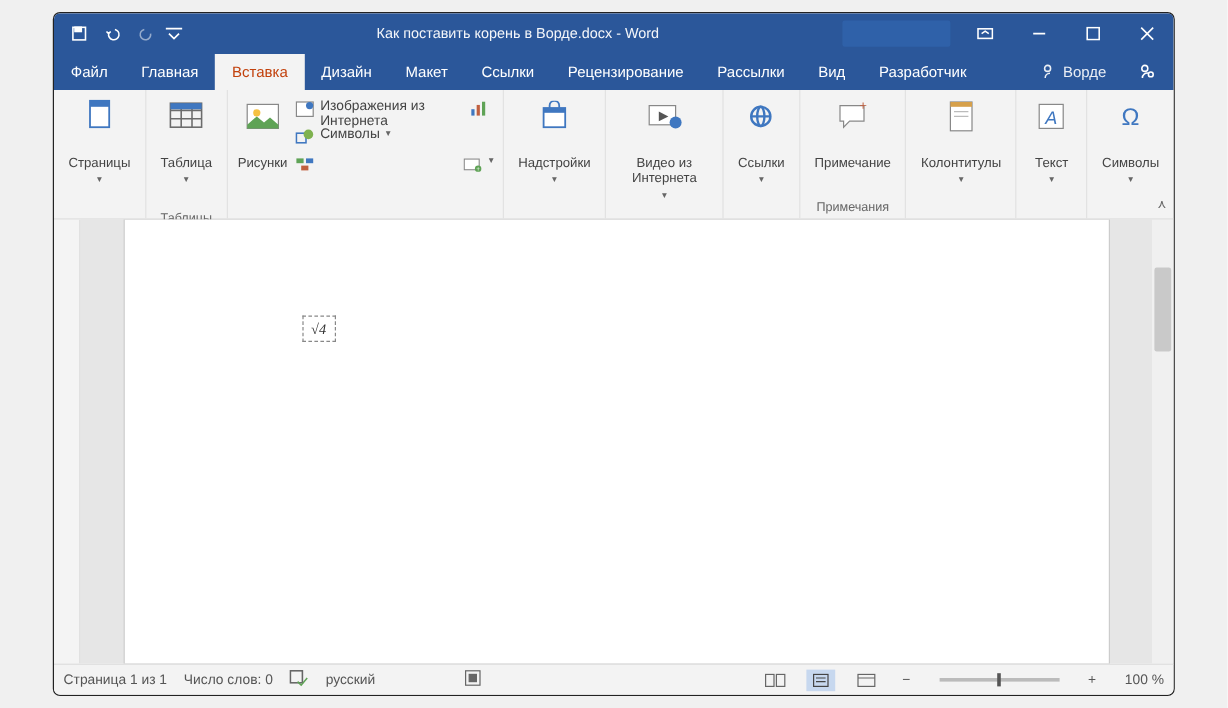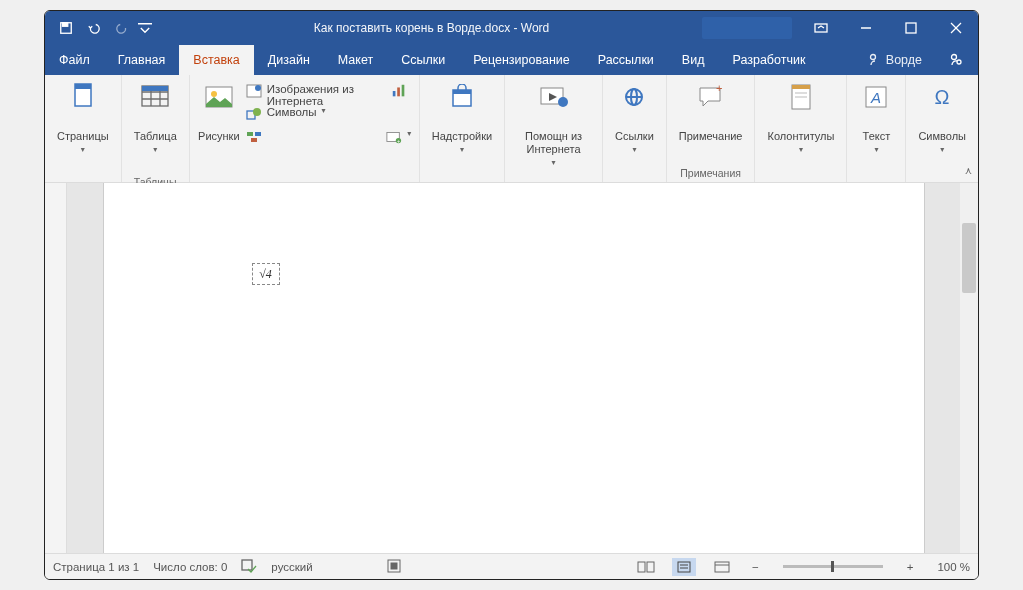--- a/index.html
+++ b/index.html
@@ -254,21 +254,21 @@
     <div class="group">
       <div class="group-body">
         <div class="big-btn" style="min-width:66px">
           <div class="ico">
               <svg width="30" height="24" viewBox="0 0 30 24">
                 <rect x="2" y="3" width="22" height="16" fill="#fff" stroke="#888"></rect>
                 <path d="M10 8 l8 4 l-8 4 z" fill="#555"></path>
                 <circle cx="24" cy="17" r="5" fill="#3f77c0"></circle>
               </svg>
             </div>
-          <div class="lbl">Помощн из Интернета</div>
+          <div class="lbl">Видео из Интернета</div>
           <div class="dd">▾</div>
         </div>
       </div>
       <div class="group-label">Мультимедиа</div>
     </div>
 
     <div class="group">
       <div class="group-body">
         <div class="big-btn">
           <div class="ico">

